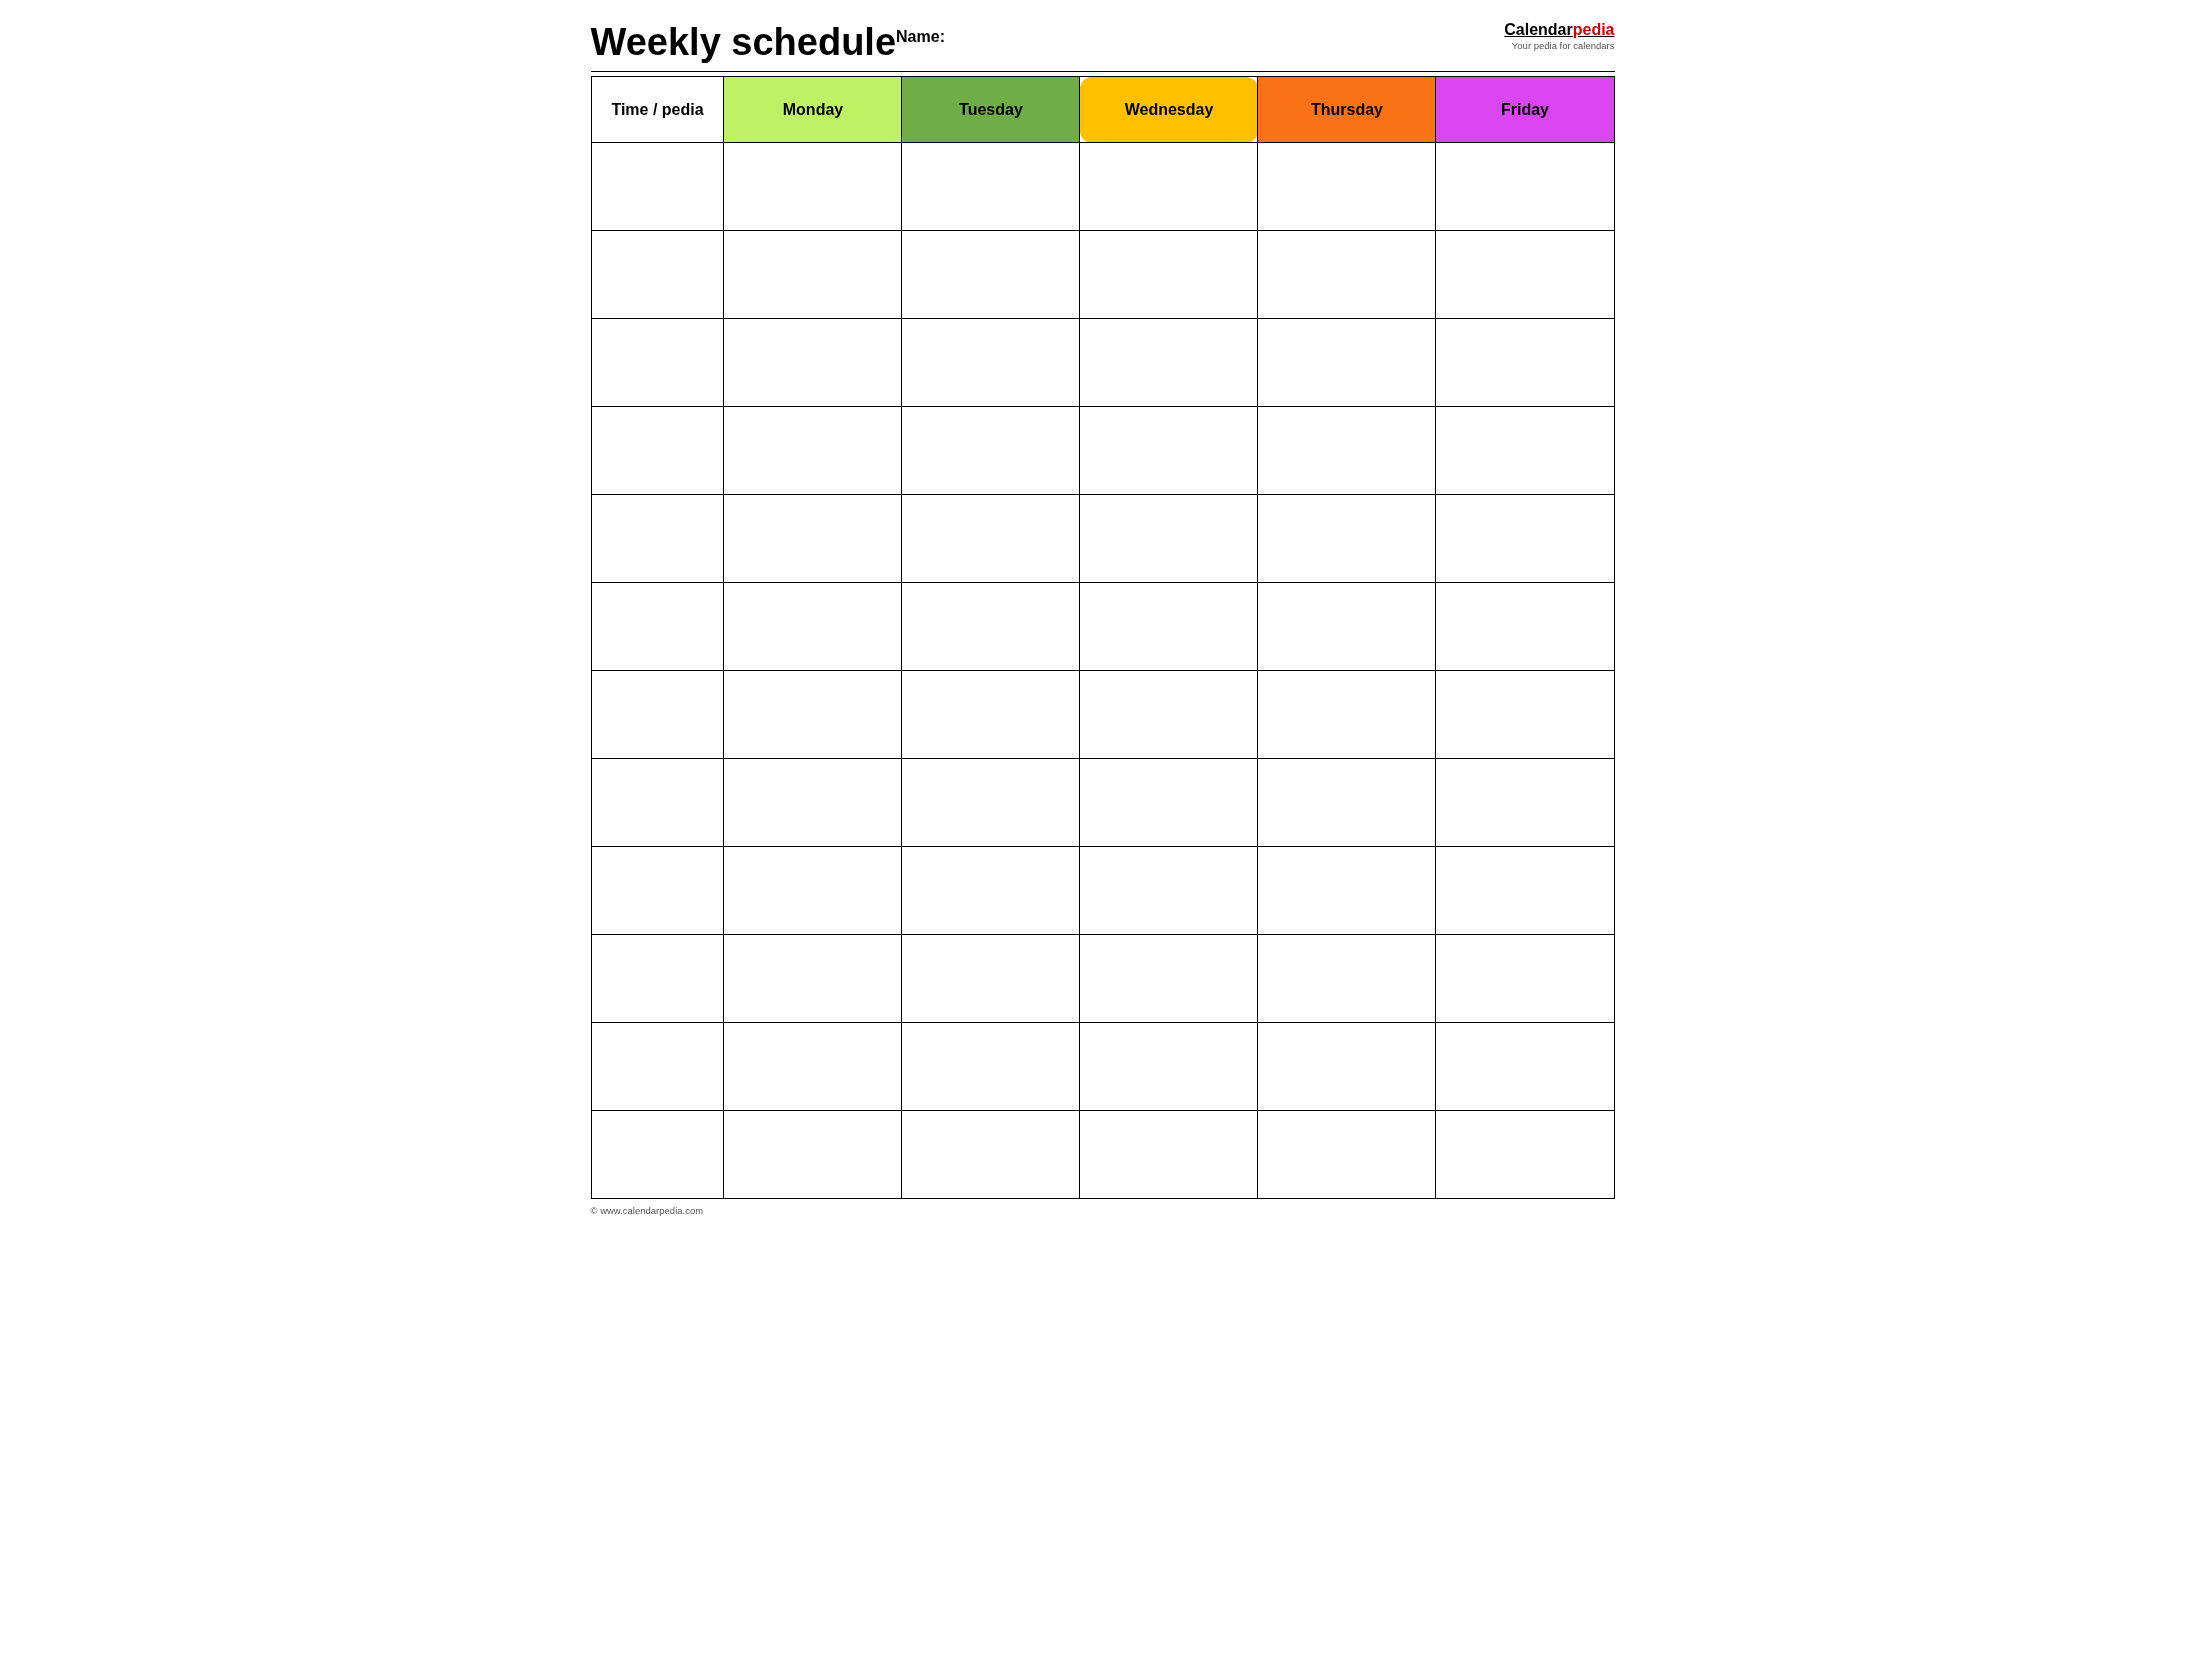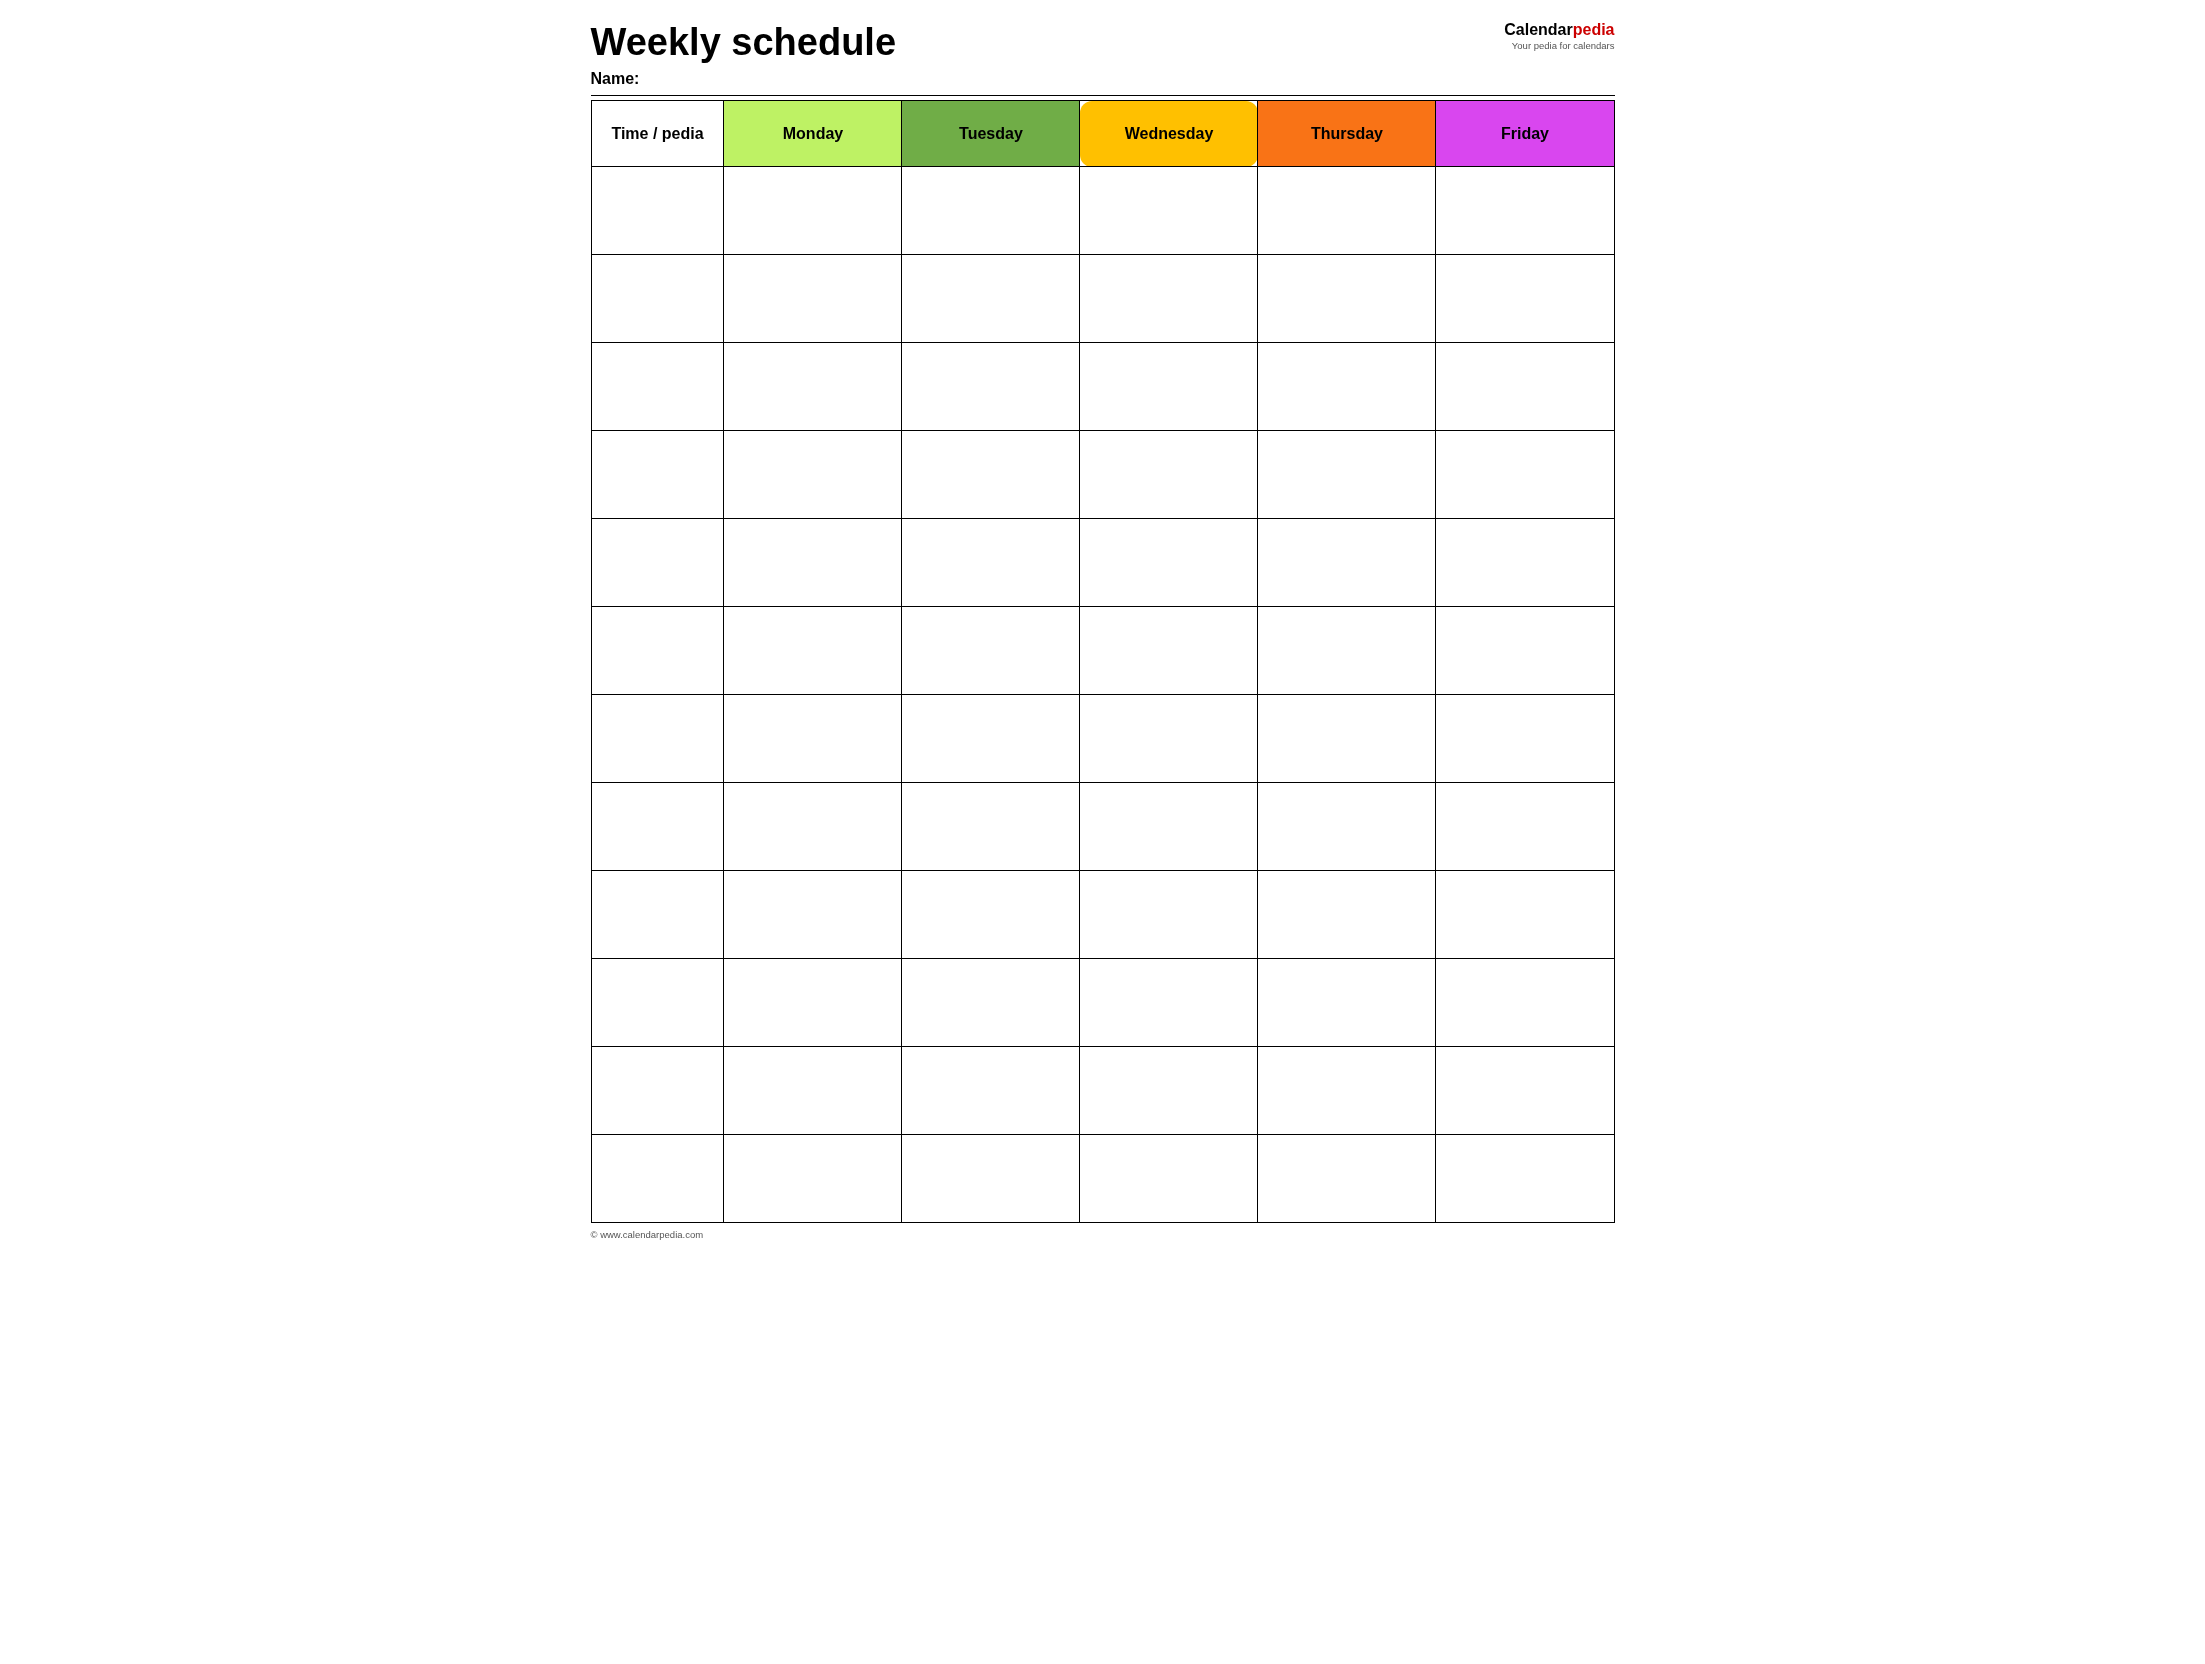--- a/index.html
+++ b/index.html
@@ -22,21 +22,21 @@
 
     .header-area {
       display: flex;
       justify-content: space-between;
       align-items: flex-start;
       margin-bottom: 5.9px;
     }
 
     .title-section {
       display: flex;
-      flex-direction: column;
+      flex-direction: row;
     }
 
     .main-title {
       font-size: 38px;
       font-weight: bold;
       color: #000000;
       line-height: 1.1;
     }
 
     .name-label {
@@ -51,20 +51,21 @@
       flex-direction: column;
       align-items: flex-end;
       text-align: right;
     }
 
     .logo-text {
       font-size: 16px;
       font-weight: bold;
       color: #000000;
       line-height: 1;
+      text-decoration: underline;
     }
 
     .logo-text .logo-red {
       color: #cc0000;
     }
 
     .logo-tagline {
       font-size: 9.5px;
       color: #555555;
       margin-top: 2.2px;

